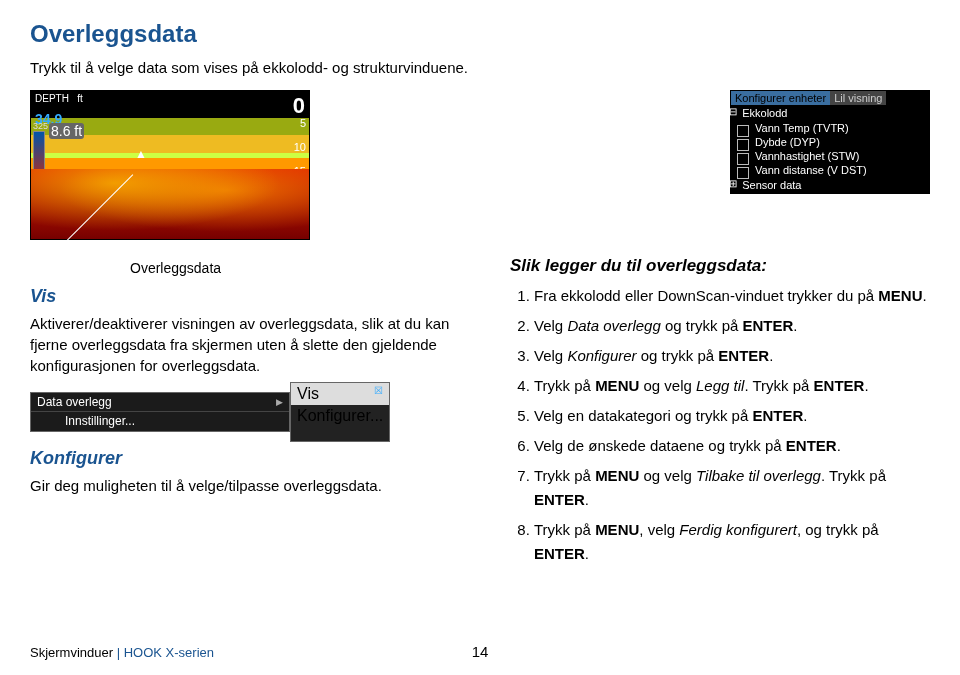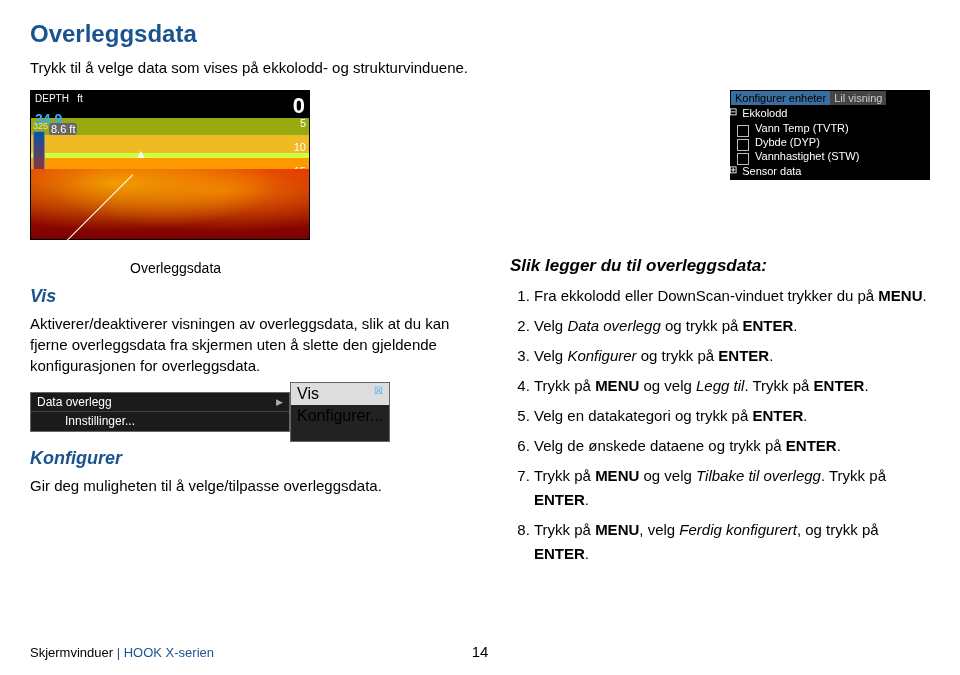--- a/index.html
+++ b/index.html
@@ -47,21 +47,21 @@
     .fish-line { position:absolute; bottom:25px; left:8px; width:110px; height:1px; background:#fff; transform:rotate(-45deg); }
     .fish-arrow { position:absolute; bottom:78px; left:104px; color:#fff; font-size:12px; }
     .seabed-mask {
       position:absolute; left:0; right:0; bottom:0; height:70px;
       background: radial-gradient(ellipse at 30% 20%, rgba(255,200,0,0.7), transparent 60%),
                   radial-gradient(ellipse at 70% 30%, rgba(255,150,0,0.7), transparent 60%),
                   linear-gradient(#d20, #700);
     }
     .zoom-col { position:absolute; left:2px; top:40px; width:12px; height:60px; border:1px solid #888; background:linear-gradient(#05a, #d20); }
     .zoom-label { position:absolute; left:2px; top:30px; font-size:9px; color:#ddd; }
-    .mini-depth { position:absolute; left:18px; top:32px; font-size:11px; color:#fff; background:#666; border-radius:3px; padding:0 2px; }
+    .mini-depth { position:absolute; left:18px; top:32px; font-size:14px; color:#fff; background:#666; border-radius:3px; padding:0 2px; }
 
     
     .ctx-menu {
       width: 140px;
       background: #1b1b1b;
       border: 1px solid #000;
       font-family: Tahoma, sans-serif;
       font-size: 12px;
       color: #fff;
     }
@@ -143,20 +143,21 @@
 
   <div style="flex:1"></div>
 
 
   <div class="cfg-panel">
     <div><span class="tab">Konfigurer enheter</span><span class="tab-inactive">Lil visning</span></div>
     <div class="sub-head"><span class="tree-toggle">⊟</span>&nbsp;&nbsp;&nbsp;<span>Ekkolodd</span></div>
     <div class="item">Vann Temp (TVTR)</div>
     <div class="item">Dybde (DYP)</div>
     <div class="item">Vannhastighet (STW)</div>
+    <div class="item">Vann distanse (V DST)</div>
     <div class="sub-head"><span class="tree-toggle">⊞</span>&nbsp;&nbsp;&nbsp;<span>Sensor data</span></div>
   </div>
 </div>
 
 <div class="columns">
   <div class="col-left">
     <div class="caption">Overleggsdata</div>
     <div class="section-head">Vis</div>
     <div class="body-text">Aktiverer/deaktiverer visningen av overleggsdata, slik at du kan fjerne overleggsdata fra skjermen uten å slette den gjeldende konfigurasjonen for overleggsdata.</div>
 

